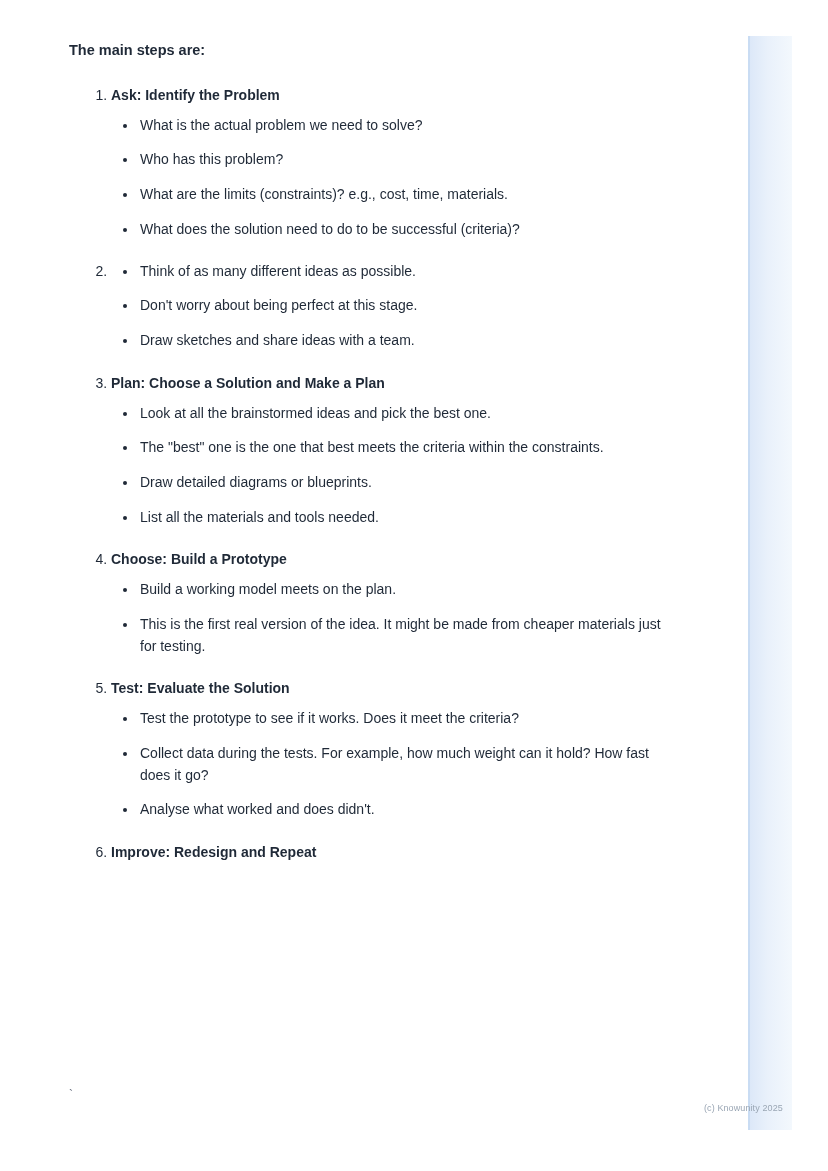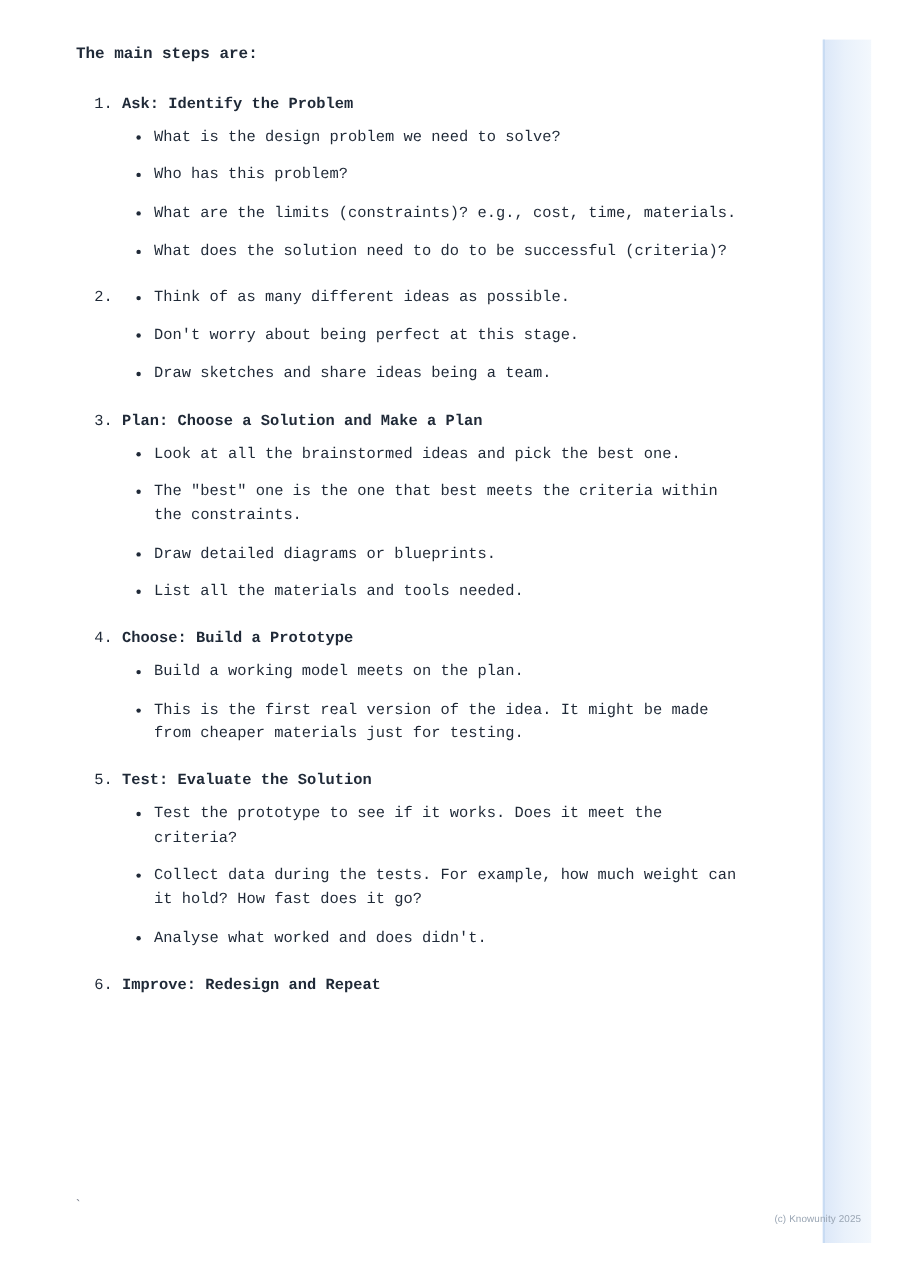--- a/index.html
+++ b/index.html
@@ -41,21 +41,20 @@
     width: 2px;
     height: 1094px;
     background: #c9dcf3;
   }
 
   .content {
     position: absolute;
     left: 69px;
     top: 40px;
     width: 620px;
-    font-family: Liberation Mono, monospace;
   }
 
   .lead {
     font-size: 14.5px;
     font-weight: bold;
     color: #1f2937;
     margin: 0 0 22px 0;
     line-height: 1.5;
   }
 
@@ -127,32 +126,32 @@
 
   <div class="content">
 
     <p class="lead">The main steps are:</p>
 
     <ol class="steps">
 
       <li>
         <span class="step-title">Ask: Identify the Problem</span>
         <ul class="sublist">
-          <li>What is the design problem we need to solve?</li>
+          <li>What is the actual problem we need to solve?</li>
           <li>Who has this problem?</li>
           <li>What are the limits (constraints)? e.g., cost, time, materials.</li>
           <li>What does the solution need to do to be successful (criteria)?</li>
         </ul>
       </li>
 
       <li>
         <ul class="sublist">
           <li>Think of as many different ideas as possible.</li>
           <li>Don't worry about being perfect at this stage.</li>
-          <li>Draw sketches and share ideas being a team.</li>
+          <li>Draw sketches and share ideas with a team.</li>
         </ul>
       </li>
 
       <li>
         <span class="step-title">Plan: Choose a Solution and Make a Plan</span>
         <ul class="sublist">
           <li>Look at all the brainstormed ideas and pick the best one.</li>
           <li>The "best" one is the one that best meets the criteria within the constraints.</li>
           <li>Draw detailed diagrams or blueprints.</li>
           <li>List all the materials and tools needed.</li>

